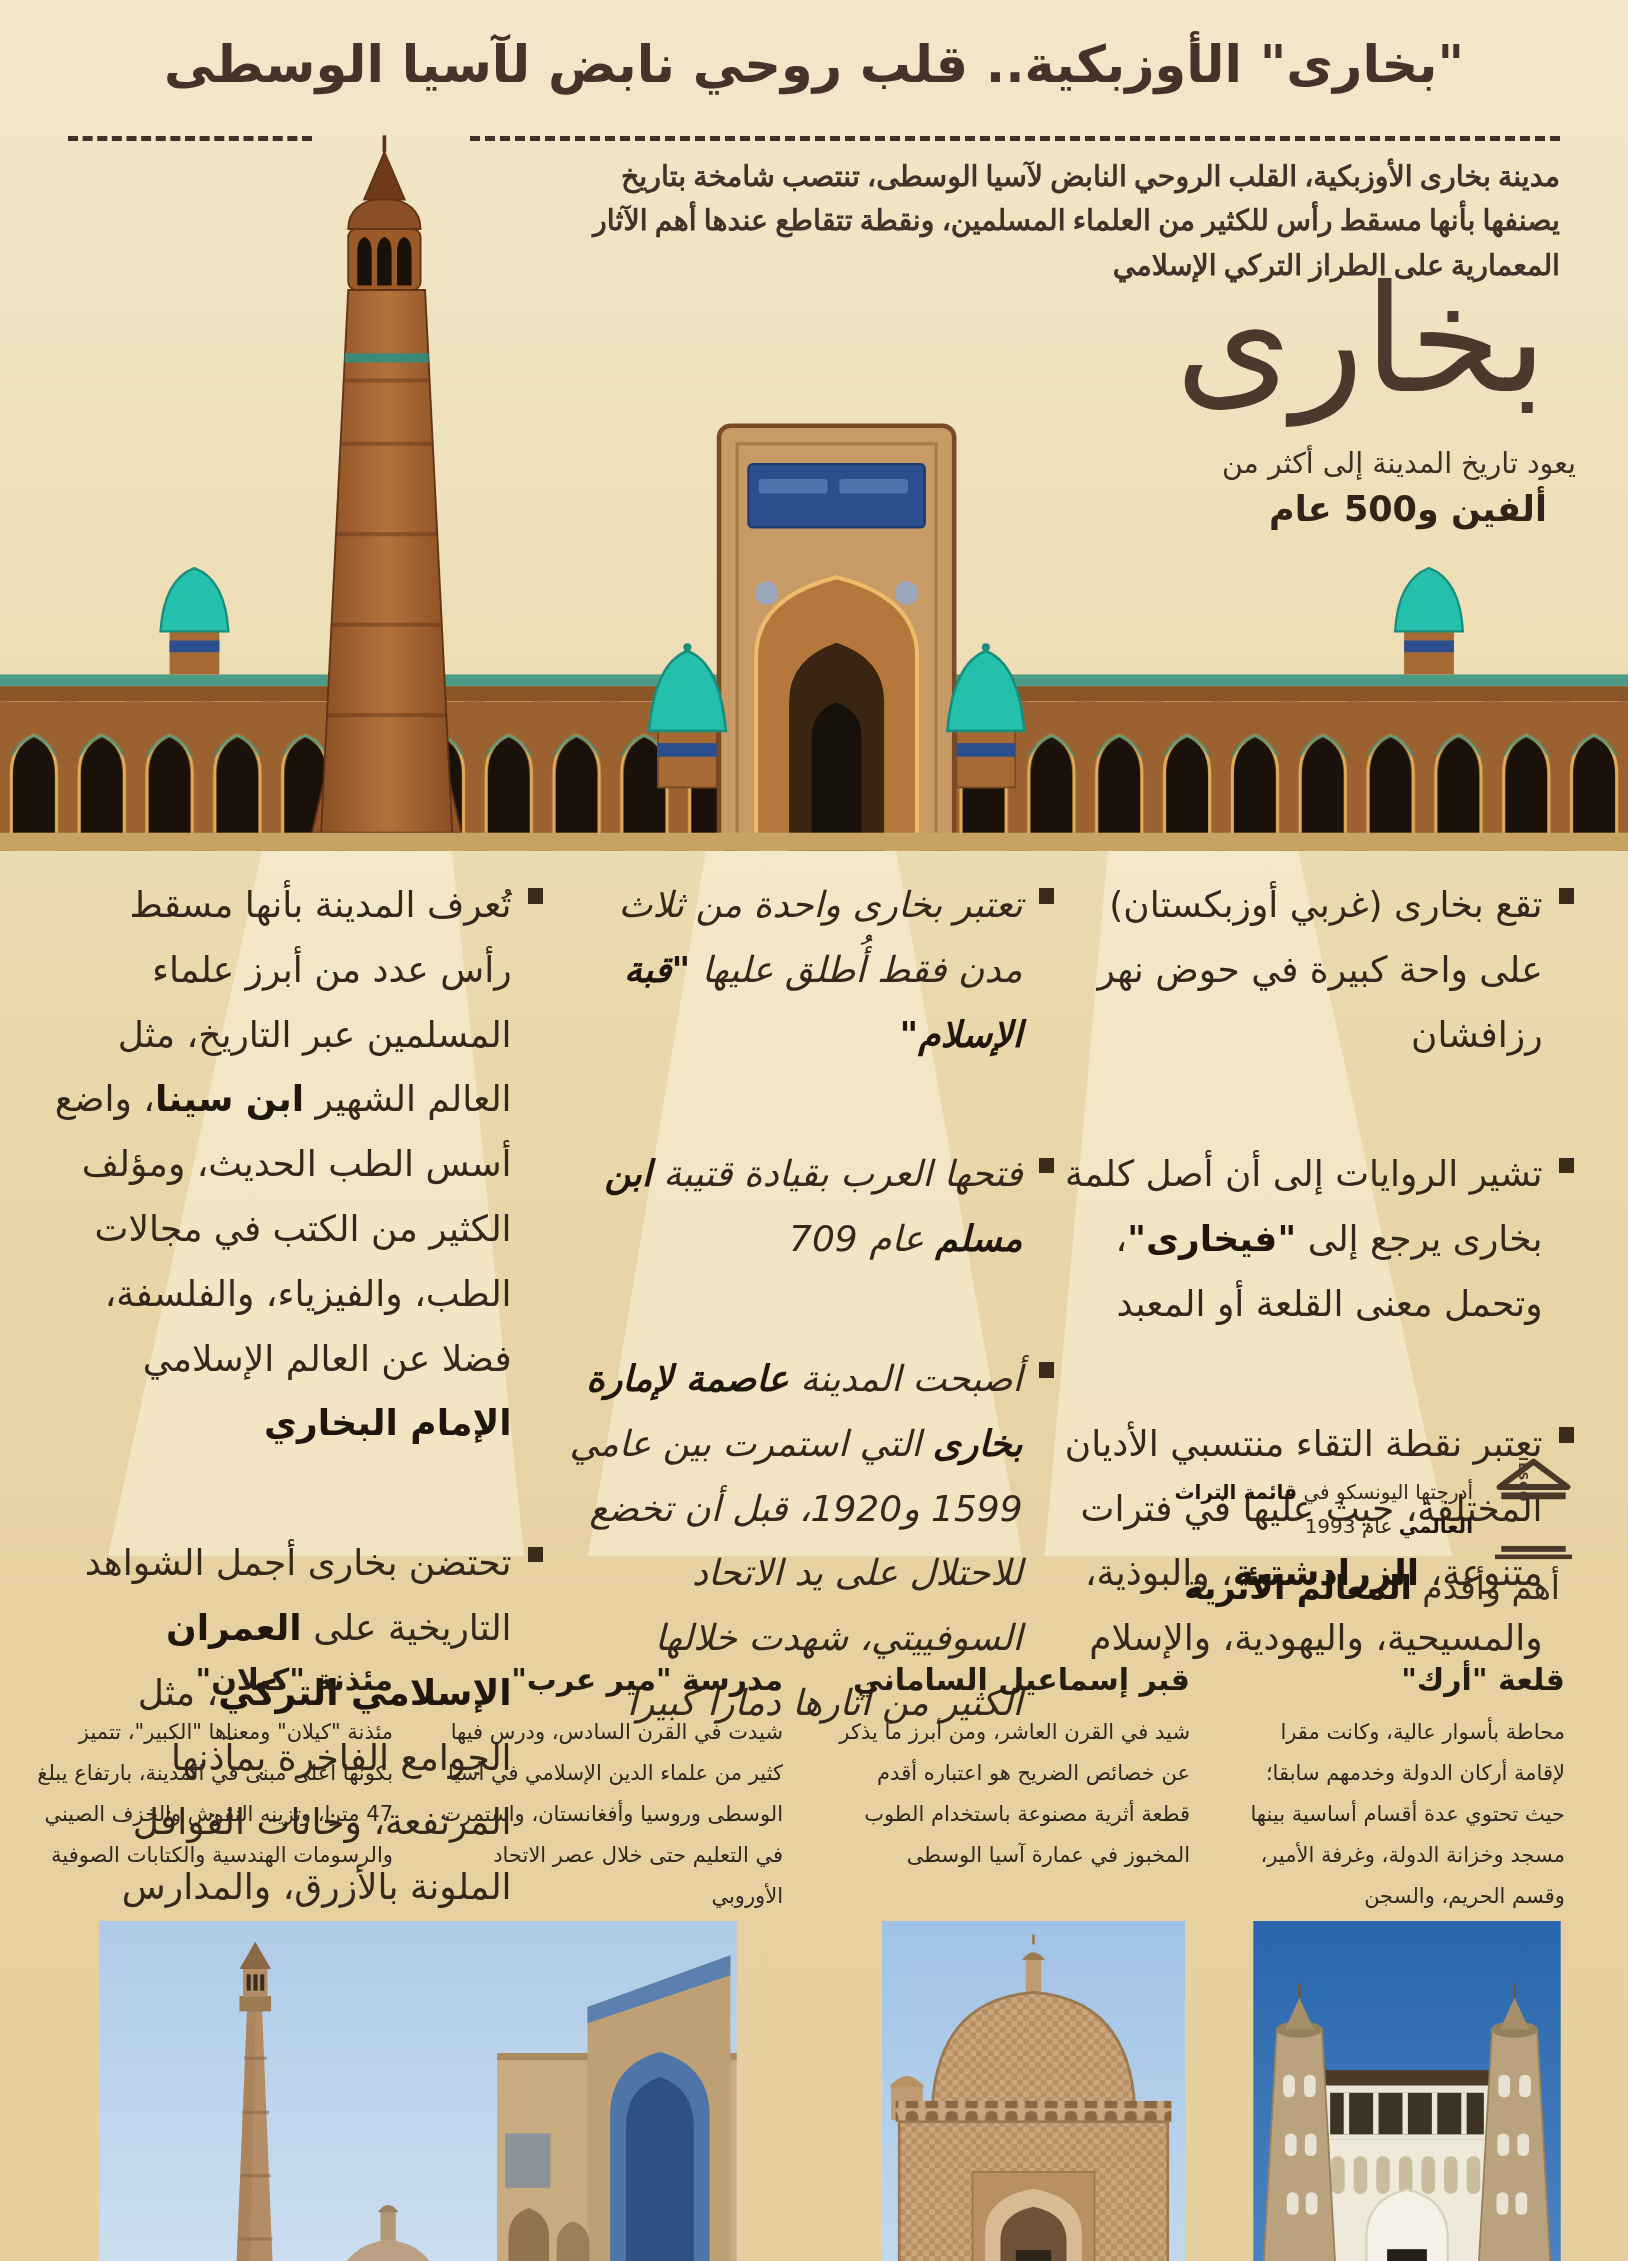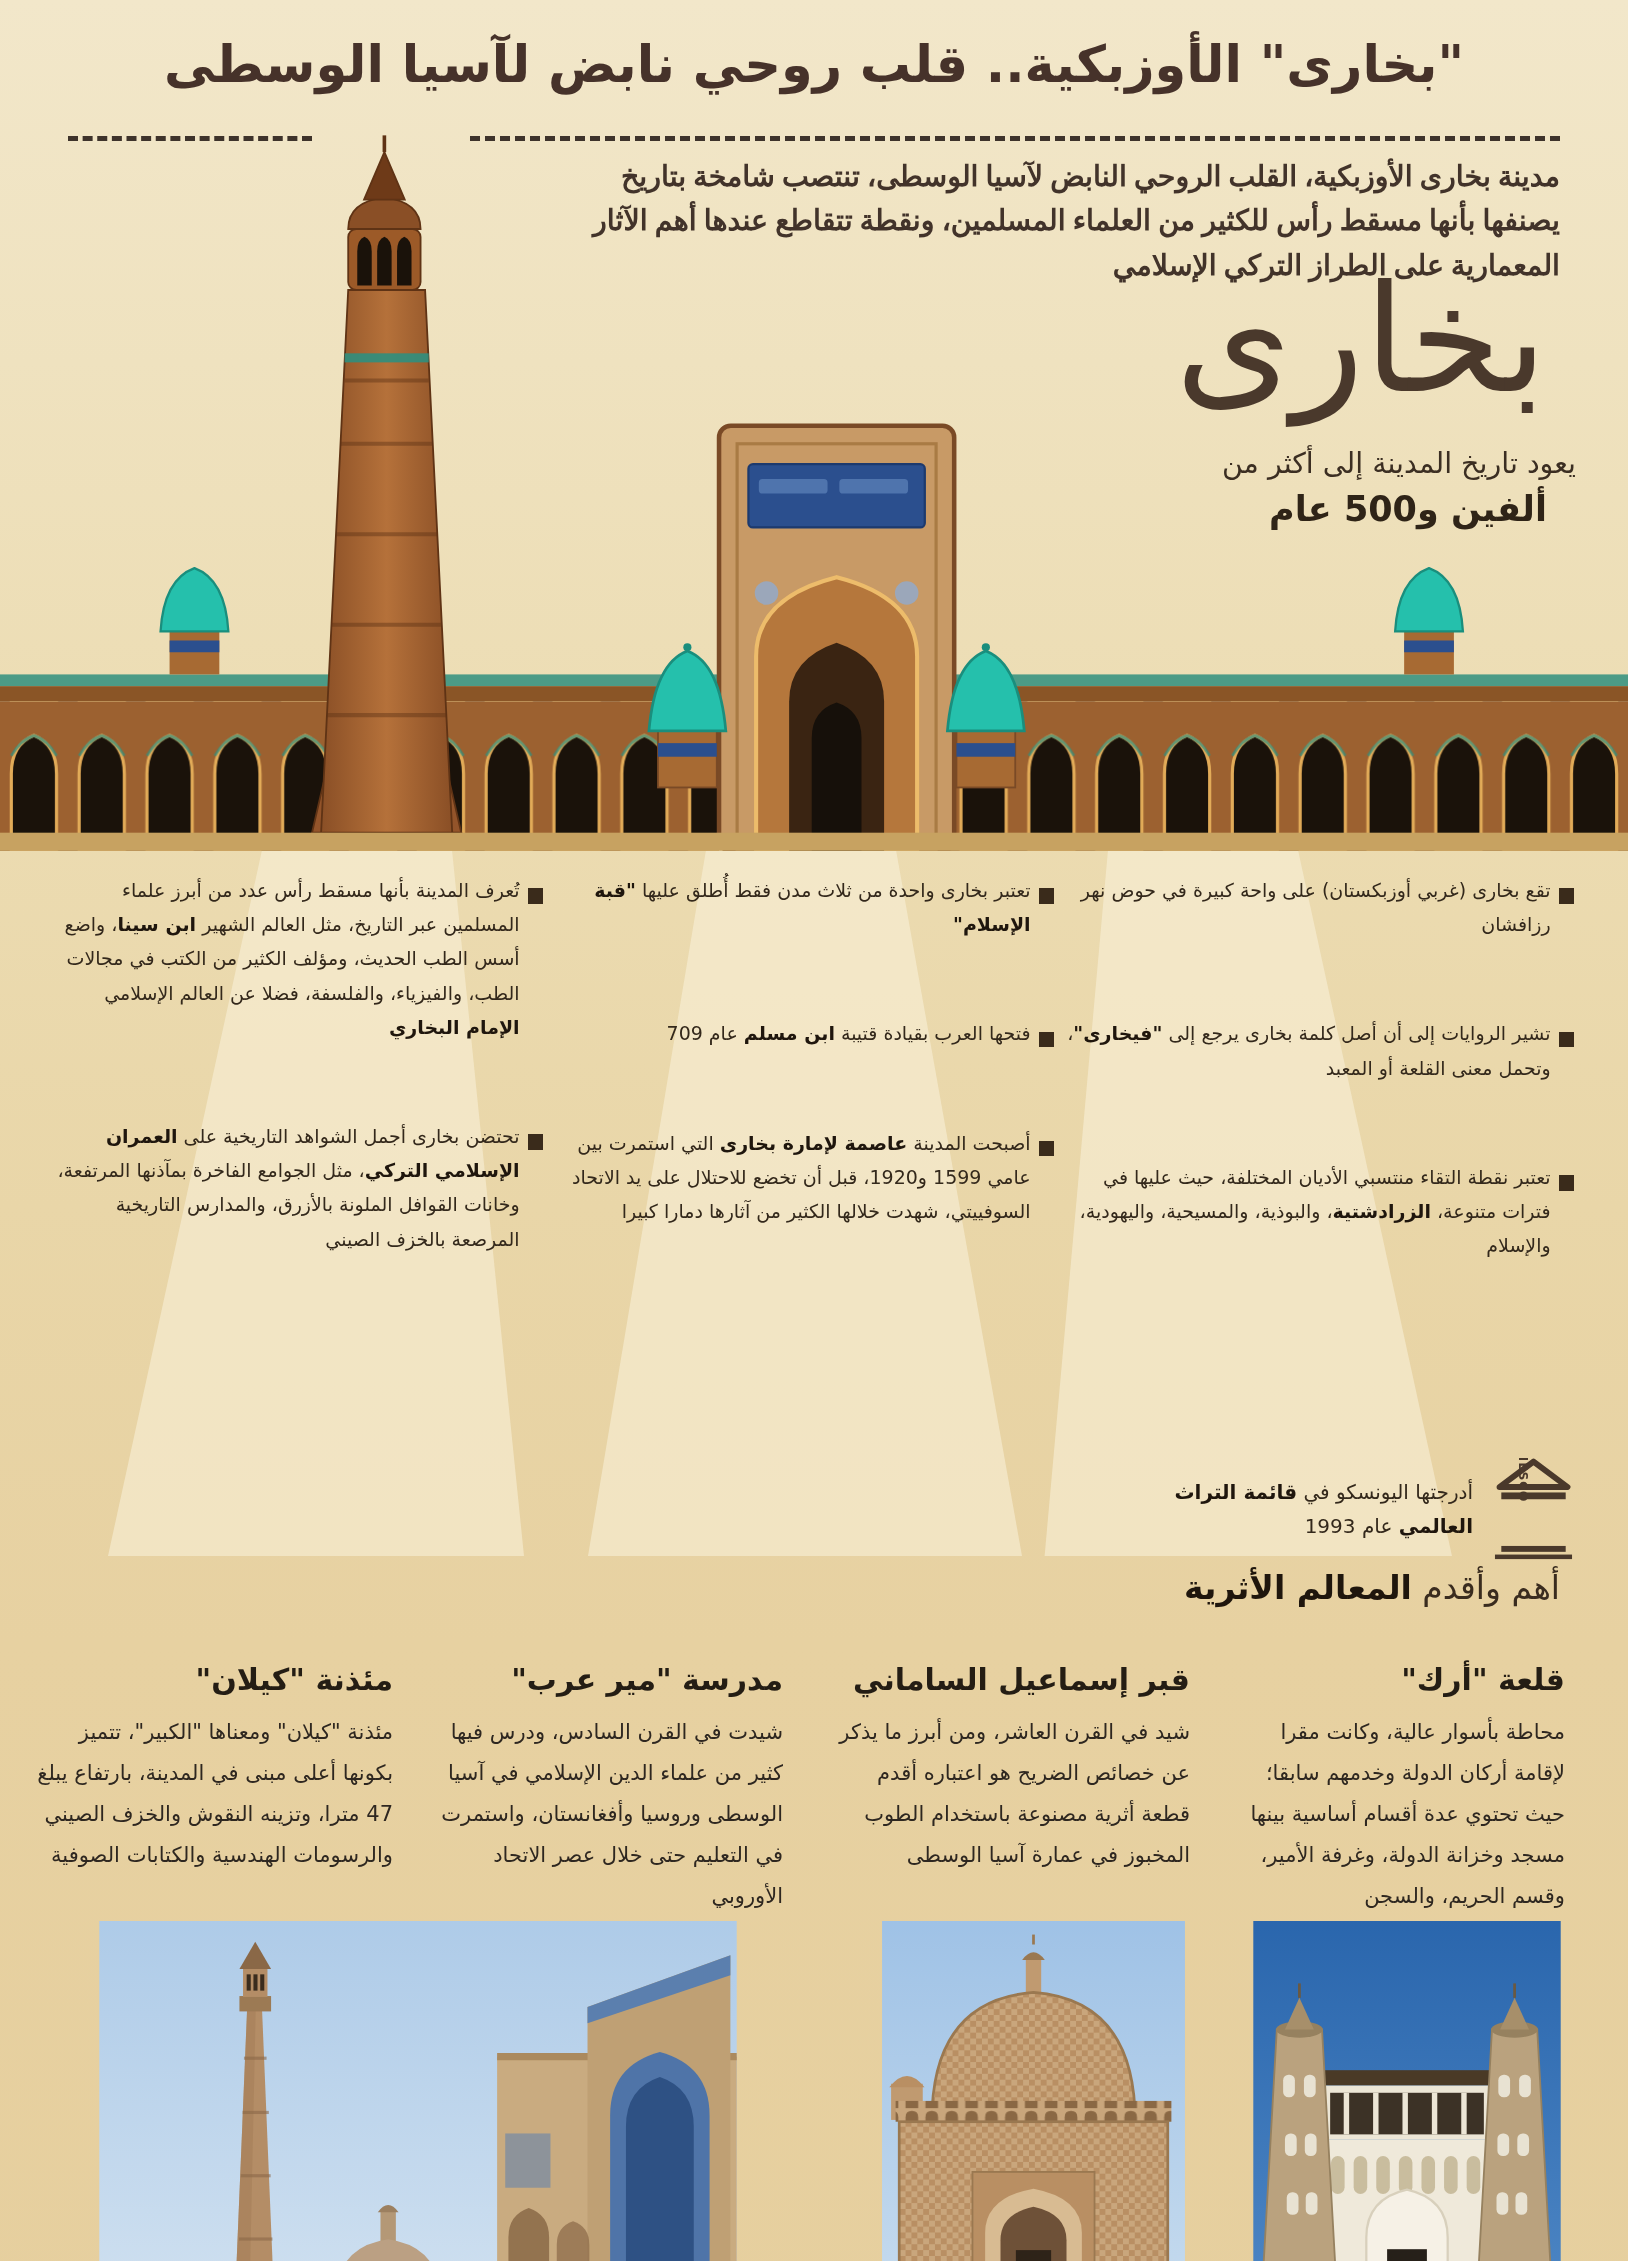--- a/index.html
+++ b/index.html
@@ -25,23 +25,23 @@
   
   #hero{position:absolute;left:0;top:127px;width:1628px;height:724px;z-index:1;}
   
   .panel{position:absolute;top:850px;height:706px;background:rgba(250,243,221,.55);z-index:0;}
   #panel-r{left:1031px;width:543px;clip-path:polygon(77px 0,267px 0,421px 100%,13.6px 100%);}
   #panel-m{left:579px;width:479px;clip-path:polygon(127px 0,317px 0,443px 100%,9px 100%);}
   #panel-l{left:72px;width:488px;clip-path:polygon(190px 0,380px 0,452px 100%,36px 100%);}
   
   .factcol{position:absolute;top:873px;z-index:2;}
   #facts-right{left:1054px;width:520px;}
-  #facts-middle{left:561px;width:493px;}
+  #facts-middle{left:561px;width:493px;font-style:italic;}
   #facts-left{left:50px;width:493px;}
-  .fact{display:flex;gap:8px;margin-bottom:75px;font-size:19px;line-height:1.8;
+  .fact{display:flex;gap:16px;margin-bottom:75px;font-size:36px;line-height:1.8;
     color:#33281b;text-align:right;}
   .fact .sq{flex:none;width:15.4px;height:15.4px;background:#3a2b1b;margin-top:15.4px;}
   .fact .ft{flex:1;}
   .bd{font-weight:700;color:#1f160d;}
   
   #unesco{position:absolute;left:972px;top:1458px;width:601px;display:flex;
     align-items:center;gap:21px;z-index:2;}
   #unesco .utext{flex:1;text-align:right;font-size:20px;line-height:1.7;color:#33281b;}
   
   #section-heading{position:absolute;top:1568px;right:68px;font-size:33px;

